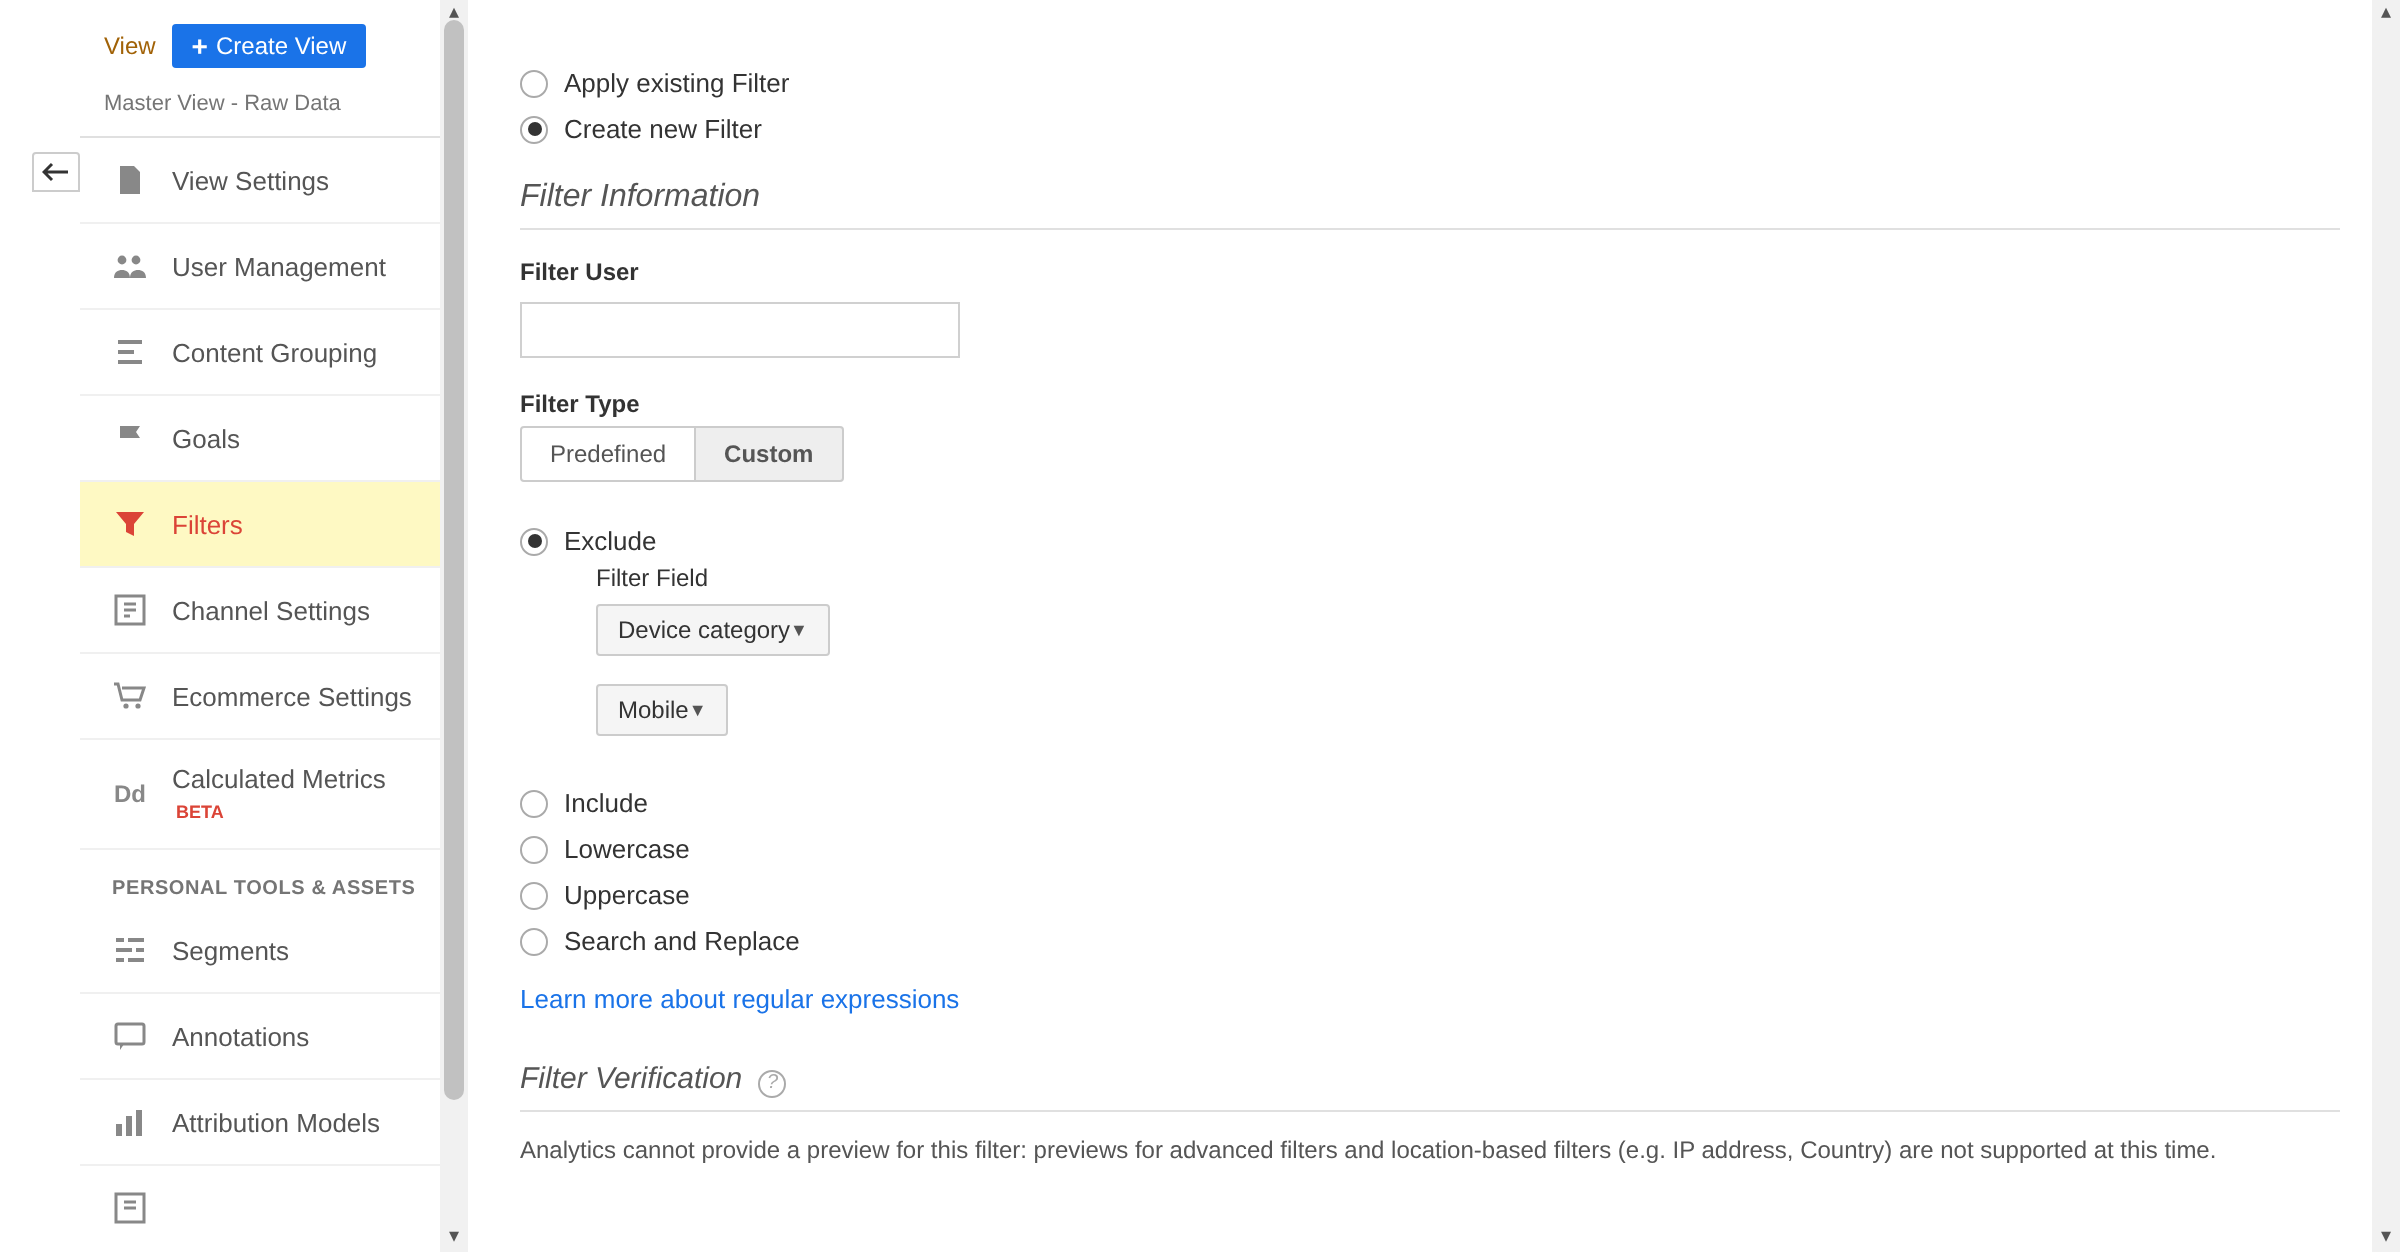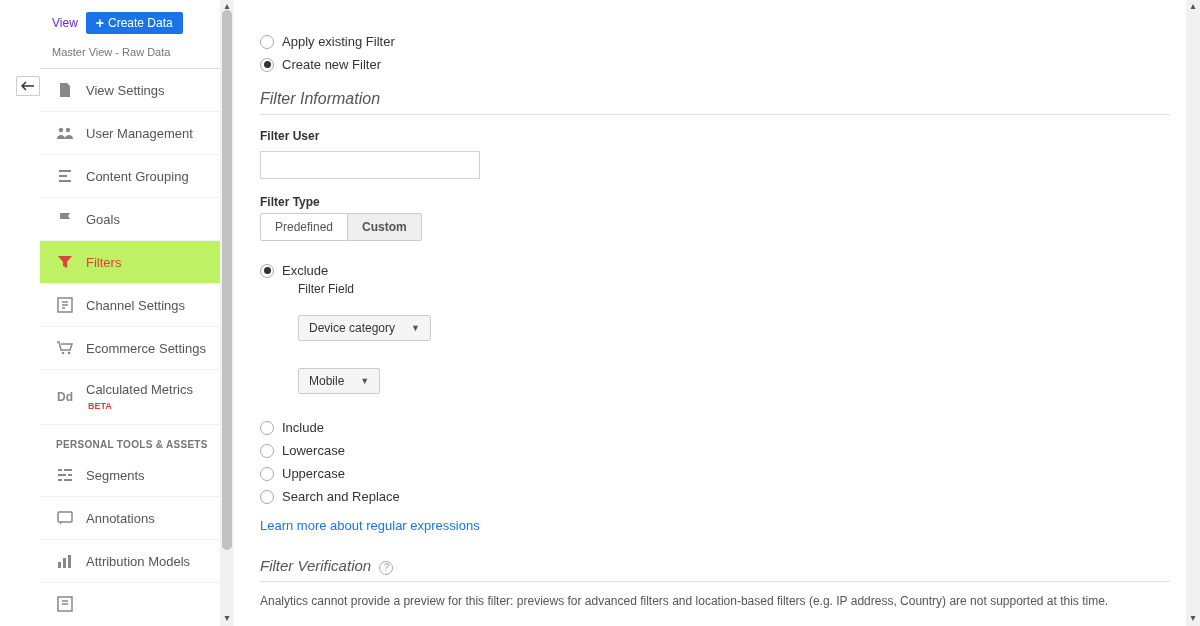--- a/index.html
+++ b/index.html
@@ -5,27 +5,27 @@
 * { box-sizing: border-box; margin: 0; padding: 0; font-family: Arial, Helvetica, sans-serif; }
 body { width: 1200px; height: 626px; background: #fff; font-size: 13px; color: #333; overflow: hidden; }
 .viewport { position: relative; width: 1200px; height: 626px; }
 
 
 .back-tab { position: absolute; left: 16px; top: 76px; width: 24px; height: 20px; border: 1px solid #ccc; border-radius: 2px 2px 0 0; display: flex; align-items: center; justify-content: center; background: #fff; }
 
 
 .sidebar { position: absolute; left: 40px; top: 0; width: 190px; height: 626px; border-right: 1px solid #e0e0e0; }
 .sidebar-header { padding: 12px 12px 8px 12px; display: flex; align-items: center; gap: 8px; }
-.view-label { font-size: 12px; color: #6d28d9; }
+.view-label { font-size: 12px; color: #a16207; }
 .create-view-btn { background: #1a73e8; color: #fff; border: none; font-size: 12px; padding: 4px 10px; border-radius: 2px; display: flex; align-items: center; gap: 4px; cursor: pointer; }
 .create-view-btn .plus { font-weight: bold; font-size: 14px; line-height: 1; }
 .breadcrumb { font-size: 11px; color: #757575; padding: 4px 12px 10px 12px; border-bottom: 1px solid #e0e0e0; }
 .nav-list { list-style: none; }
 .nav-item { display: flex; align-items: center; gap: 12px; padding: 12px 12px 12px 16px; font-size: 13px; color: #555; cursor: pointer; border-bottom: 1px solid #f0f0f0; }
-.nav-item.active { color: #db4437; background: #bef264; }
+.nav-item.active { color: #db4437; background: #fef9c3; }
 .nav-item.active .icon { color: #db4437; }
 .nav-item .icon { width: 18px; height: 18px; color: #757575; flex-shrink: 0; display: inline-flex; align-items: center; justify-content: center; }
 .nav-section-title { font-size: 10px; font-weight: bold; color: #757575; padding: 14px 12px 4px 16px; letter-spacing: 0.3px; }
 .beta { color: #db4437; font-size: 9px; font-weight: bold; margin-left: 2px; }
 
 
 .sidebar-scroll { position: absolute; left: 220px; top: 0; width: 14px; height: 626px; background: #f1f1f1; }
 .sidebar-scroll .thumb { position: absolute; left: 2px; top: 10px; width: 10px; height: 540px; background: #c1c1c1; border-radius: 5px; }
 .sidebar-scroll .arrow { position: absolute; left: 0; width: 14px; height: 14px; background: #f1f1f1; font-size: 10px; text-align: center; color: #555; }
 
@@ -38,21 +38,21 @@
 .section-title.small { font-size: 15px; }
 .field-label { font-size: 12px; font-weight: bold; color: #333; padding: 4px 0; }
 .text-input { width: 220px; height: 28px; border: 1px solid #d0d0d0; padding: 2px 6px; margin: 4px 0 12px 0; font-size: 13px; }
 .tab-group { display: flex; margin-bottom: 18px; }
 .tab { padding: 6px 14px; font-size: 12px; border: 1px solid #ccc; background: #fff; cursor: pointer; color: #555; }
 .tab:first-child { border-radius: 2px 0 0 2px; }
 .tab:last-child { border-radius: 0 2px 2px 0; border-left: none; }
 .tab.active { background: #eee; font-weight: bold; }
 .indent2 { margin-left: 38px; }
 .field-sub-label { font-size: 12px; font-weight: normal; color: #333; margin-bottom: 6px; }
-.dropdown { display: inline-flex; align-items: center; gap: 16px; padding: 5px 10px; border: 1px solid #ccc; background: #f5f5f5; font-size: 12px; cursor: pointer; border-radius: 2px; margin-bottom: 14px; margin-top: 13px; }
+.dropdown { display: inline-flex; align-items: center; gap: 0; padding: 5px 10px; border: 1px solid #ccc; background: #f5f5f5; font-size: 12px; cursor: pointer; border-radius: 2px; margin-bottom: 14px; }
 .dropdown .caret { font-size: 9px; color: #555; }
 .link { color: #1a73e8; font-size: 13px; cursor: pointer; margin: 10px 0; display: inline-block; }
 .help-icon { display: inline-flex; width: 14px; height: 14px; border: 1px solid #aaa; border-radius: 50%; font-size: 10px; align-items: center; justify-content: center; color: #aaa; margin-left: 4px; }
 .desc-text { font-size: 12px; color: #555; line-height: 1.6; margin-bottom: 30px; }
 
 
 .main-scroll { position: absolute; right: 0; top: 0; width: 14px; height: 626px; background: #f1f1f1; }
 .main-scroll .arrow { position: absolute; left: 0; width: 14px; height: 14px; font-size: 10px; text-align: center; color: #555; }
 </style>
 </head>
@@ -64,21 +64,21 @@
     <svg width="14" height="10" viewBox="0 0 14 10">
         <path d="M5 1 L1 5 L5 9 M1 5 H13" stroke="#333" stroke-width="1.5" fill="none"></path>
       </svg>
   </div>
 
   <div class="sidebar">
     <div class="sidebar-header">
       <span class="view-label">View</span>
       <button class="create-view-btn">
         <span class="plus">+</span>
-        <span>Create Data</span>
+        <span>Create View</span>
       </button>
     </div>
     <div class="breadcrumb">Master View - Raw Data</div>
 
     <ul class="nav-list">
       <li class="nav-item">
         <span class="icon">
             <svg width="16" height="16" viewBox="0 0 16 16">
               <path d="M3 1h7l3 3v11H3z" fill="#888"></path>
             </svg>

